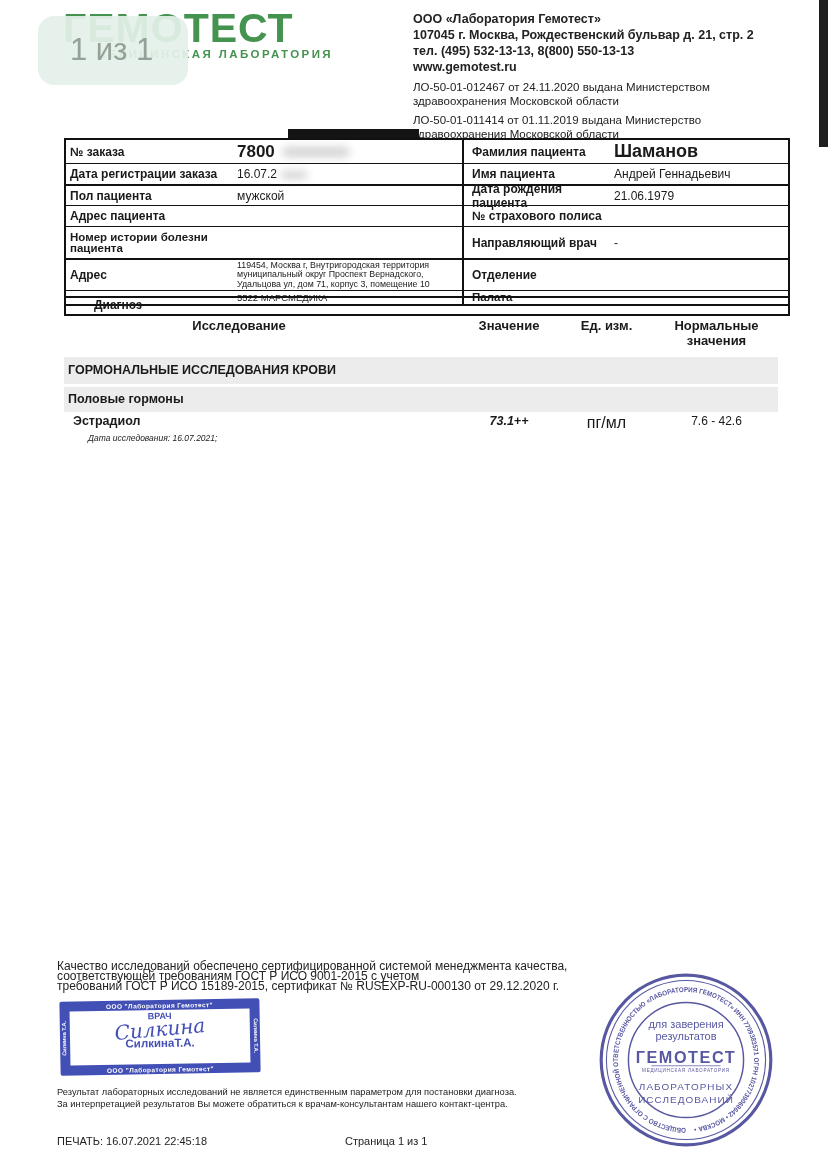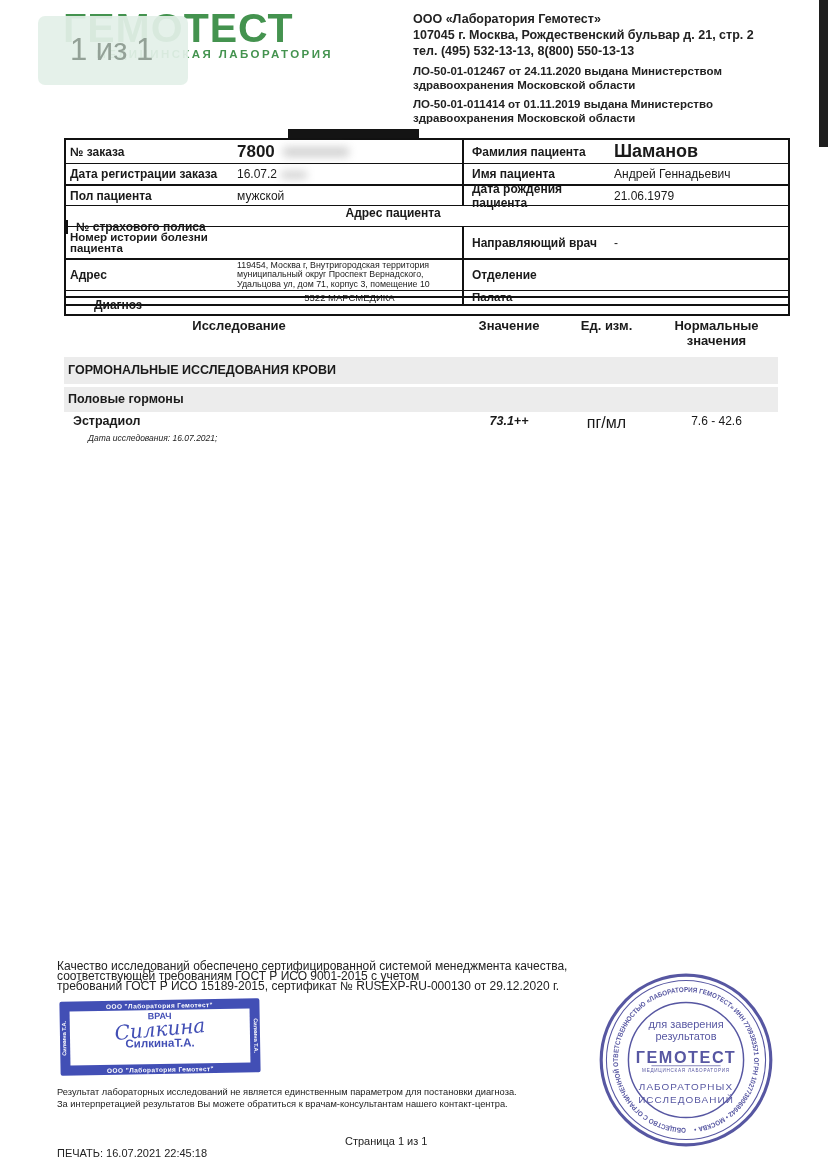--- a/index.html
+++ b/index.html
@@ -10,51 +10,51 @@
   
   .scan-strip { position:absolute; left:819px; top:0; width:9px; height:147px; background:#1f1f1f; }
 
   
   .logo { position:absolute; left:63px; top:6px; width:270px; }
   .logo-title { font-size:41px; font-weight:bold; letter-spacing:1px; color:#44934f; line-height:44px; }
   .logo-sub { margin-top:-2px; text-align:right; font-size:11.5px; font-weight:bold; letter-spacing:2.4px; color:#44934f; }
 
   
   .overlay-badge { position:absolute; left:38px; top:16px; width:150px; height:69px;
-    background:rgba(227,240,232,0.93); border-radius:7px; z-index:5; }
+    background:rgba(227,240,232,0.93); border-radius:16px; z-index:5; }
   .overlay-badge span { position:absolute; left:32px; top:16px; font-size:31px; color:#93a197; }
 
   
   .hdr { position:absolute; left:413px; top:11px; width:400px; }
   .hdr .line { font-size:12.5px; font-weight:bold; line-height:16px; color:#222; }
   .hdr .lic { margin-top:6px; }
-  .hdr .lic div { font-size:11.5px; font-weight:bold; line-height:13.5px; color:#222; }
+  .hdr .lic div { font-size:11.5px; font-weight:normal; line-height:13.5px; color:#222; }
 
   
   .redaction-bar { position:absolute; left:288px; top:129px; width:131px; height:9px; background:#141414; z-index:4; }
   .smudge { display:inline-block; vertical-align:middle; height:10px; background:#9a9a9a; filter:blur(4px); opacity:.45; border-radius:3px; margin-left:8px; }
   .smudge.order { width:66px; }
   .smudge.date { width:26px; height:8px; margin-left:4px; }
 
   
   .ptable { position:absolute; left:64px; top:138px; width:726px; border:2px solid #111; }
   .prow { display:flex; align-items:center; }
   .prow + .prow { border-top:1px solid #111; }
   .prow.thick { border-top:2px solid #111; }
   .c1 { width:171px; padding-left:4px; font-weight:bold; font-size:12px; }
   .c2 { width:225px; font-size:12px; }
   .c3 { width:152px; padding-left:8px; font-weight:bold; font-size:12px; border-left:2px solid #111; align-self:stretch; display:flex; align-items:center; }
   .c4 { flex:1; font-size:12px; }
   .r1 { height:23px; } .r1 .c2 { font-size:17px; font-weight:bold; } .r1 .c4 { font-size:18px; font-weight:bold; }
   .r2 { height:21px; }
   .r3 { height:21px; }
-  .r4 { height:21px;flex-direction:column; }
+  .r4 { height:21px; }
   .r5 { height:32px; } .r5 .c1 { font-size:11.5px; line-height:11px; }
   .r6 { height:32px; } .r6 .c2 { font-size:8.8px; line-height:9.6px; padding-right:8px; }
-  .r7 { height:14px;text-align:center; } .r7 .c2 { font-size:9.5px; } .r7 .c3 { font-size:11.5px; line-height:11px; }
+  .r7 { height:14px; } .r7 .c2 { font-size:9.5px; } .r7 .c3 { font-size:11.5px; line-height:11px; }
 
   .diagnosis-box { position:absolute; left:64px; top:296px; width:726px; height:20px; border:2px solid #111;padding-left:20px; }
   .diagnosis-box div { font-weight:bold; font-size:12px; line-height:15px; padding-left:8px; }
 
   
   .results { position:absolute; left:64px; top:318px; width:726px; }
   .rhdr { position:absolute; top:0; font-weight:bold; font-size:13px; line-height:15px; text-align:center; }
   .rhdr.test { left:0; width:350px; }
   .rhdr.value { left:380px; width:130px; }
   .rhdr.unit { left:505px; width:75px; }
@@ -68,21 +68,21 @@
   .rrow .value { position:absolute; left:380px; width:130px; text-align:center; font-weight:bold; font-style:italic; font-size:12.5px; }
   .rrow .unit { position:absolute; left:505px; width:75px; text-align:center; font-size:16px; }
   .rrow .normal { position:absolute; left:600px; width:105px; text-align:center; font-size:12px; }
   .rnote { position:absolute; top:115px; left:24px; font-style:italic; font-size:8.5px; color:#222; }
 
   
   .cert { position:absolute; left:57px; top:961px; width:565px; }
   .cert div { font-size:12px; line-height:10px; color:#222; }
   .disclaimer { position:absolute; left:57px; top:1087px; width:600px; }
   .disclaimer div { font-size:9.3px; line-height:11.5px; color:#222; }
-  .print-line { position:absolute; left:57px; top:1135px; font-size:11px; color:#222;margin-top:12px; }
+  .print-line { position:absolute; left:57px; top:1135px; font-size:11px; color:#222; }
   .page-line { position:absolute; left:345px; top:1135px; font-size:11px; color:#222; }
 
   
   .stamp { position:absolute; left:60px; top:1000px; width:200px; height:74px;
     background:#2e3cae; border-radius:2px; opacity:.9; transform:rotate(-1deg); }
   .stamp .band-top, .stamp .band-bottom { position:absolute; left:12px; right:12px; text-align:center;
     color:#fff; font-size:6.5px; font-weight:bold; letter-spacing:.4px; }
   .stamp .band-top { top:1.5px; } .stamp .band-bottom { bottom:1.5px; }
   .stamp .band-left, .stamp .band-right { position:absolute; top:12px; bottom:12px; color:#fff;
     font-size:5.5px; font-weight:bold; writing-mode:vertical-rl; text-align:center; }
@@ -110,20 +110,21 @@
   </div>
 
   <div class="overlay-badge">
     <span>1 из 1</span>
   </div>
 
   <div class="hdr">
     <div class="line">ООО «Лаборатория Гемотест»</div>
     <div class="line">107045 г. Москва, Рождественский бульвар д. 21, стр. 2</div>
     <div class="line">тел. (495) 532-13-13, 8(800) 550-13-13</div>
+    <div class="line">www.gemotest.ru</div>
     <div class="lic">
       <div>ЛО-50-01-012467 от 24.11.2020 выдана Министерством</div>
       <div>здравоохранения Московской области</div>
     </div>
     <div class="lic">
       <div>ЛО-50-01-011414 от 01.11.2019 выдана Министерство</div>
       <div>здравоохранения Московской области</div>
     </div>
   </div>
 

